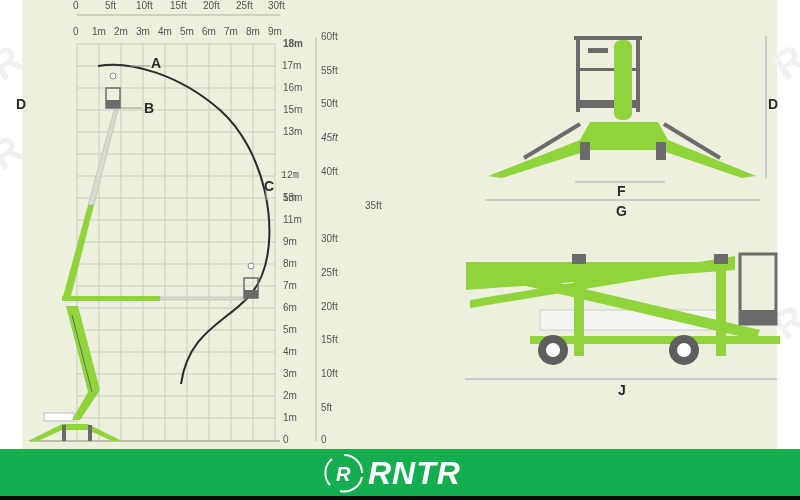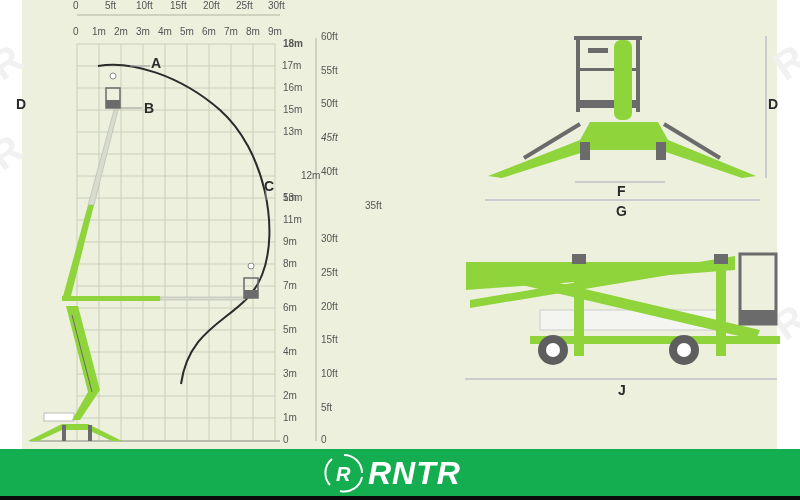--- a/index.html
+++ b/index.html
@@ -146,21 +146,21 @@
 <span class="lbl" style="left:246px;top:26px;">8m</span>
 <span class="lbl" style="left:268px;top:26px;">9m</span>
 
 <div>
 <span class="lbl" style="left:283px;top:38px;font-weight:bold;">18m</span>
 <span class="lbl" style="left:282px;top:60px;">17m</span>
 <span class="lbl" style="left:283px;top:82px;">16m</span>
 <span class="lbl" style="left:283px;top:104px;">15m</span>
 <span class="lbl" style="left:283px;top:126px;">13m</span>
 <span class="lbl" style="left:283px;top:148px;margin-top:44px;">13m</span>
-<span class="lbl" style="left:301px;top:170px;">12m</span>
+<span class="lbl" style="left:281px;top:170px;font-family:Liberation Mono, monospace;">12m</span>
 <span class="lbl" style="left:283px;top:192px;">5m</span>
 <span class="lbl" style="left:283px;top:214px;">11m</span>
 <span class="lbl" style="left:283px;top:236px;">9m</span>
 <span class="lbl" style="left:283px;top:258px;">8m</span>
 <span class="lbl" style="left:283px;top:280px;">7m</span>
 <span class="lbl" style="left:283px;top:302px;">6m</span>
 <span class="lbl" style="left:283px;top:324px;">5m</span>
 <span class="lbl" style="left:283px;top:346px;">4m</span>
 <span class="lbl" style="left:283px;top:368px;">3m</span>
 <span class="lbl" style="left:283px;top:390px;">2m</span>

